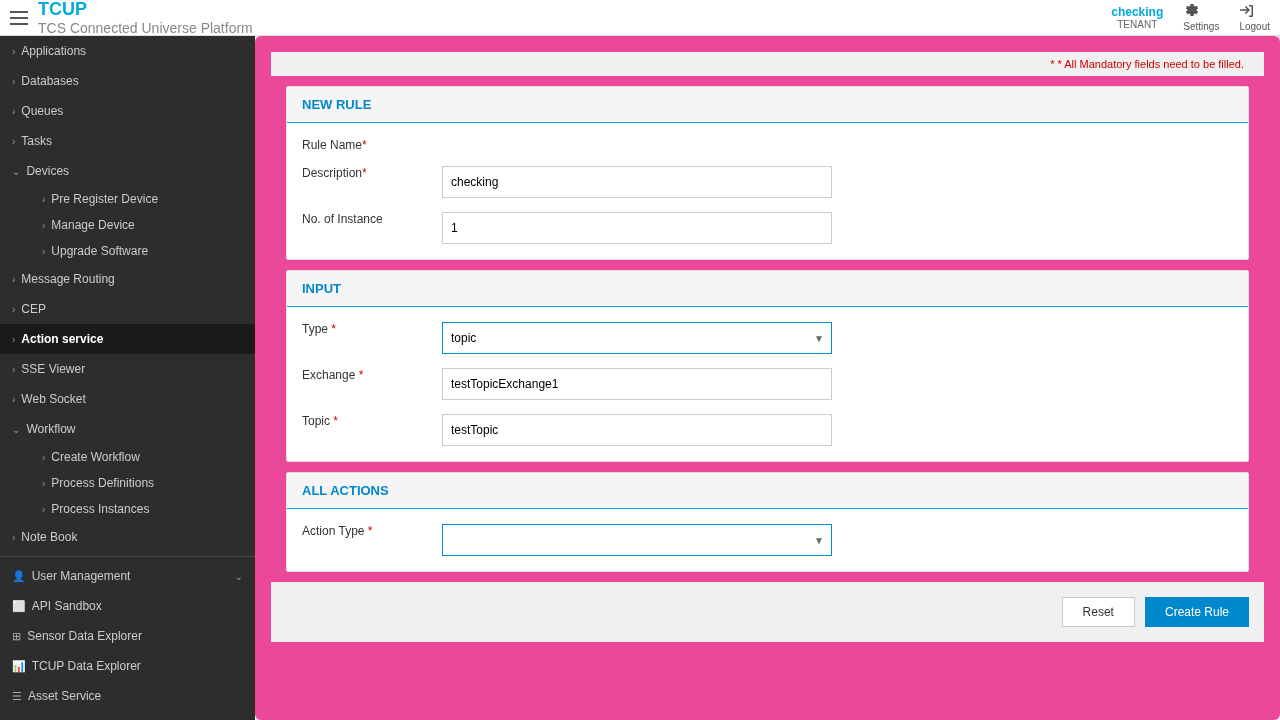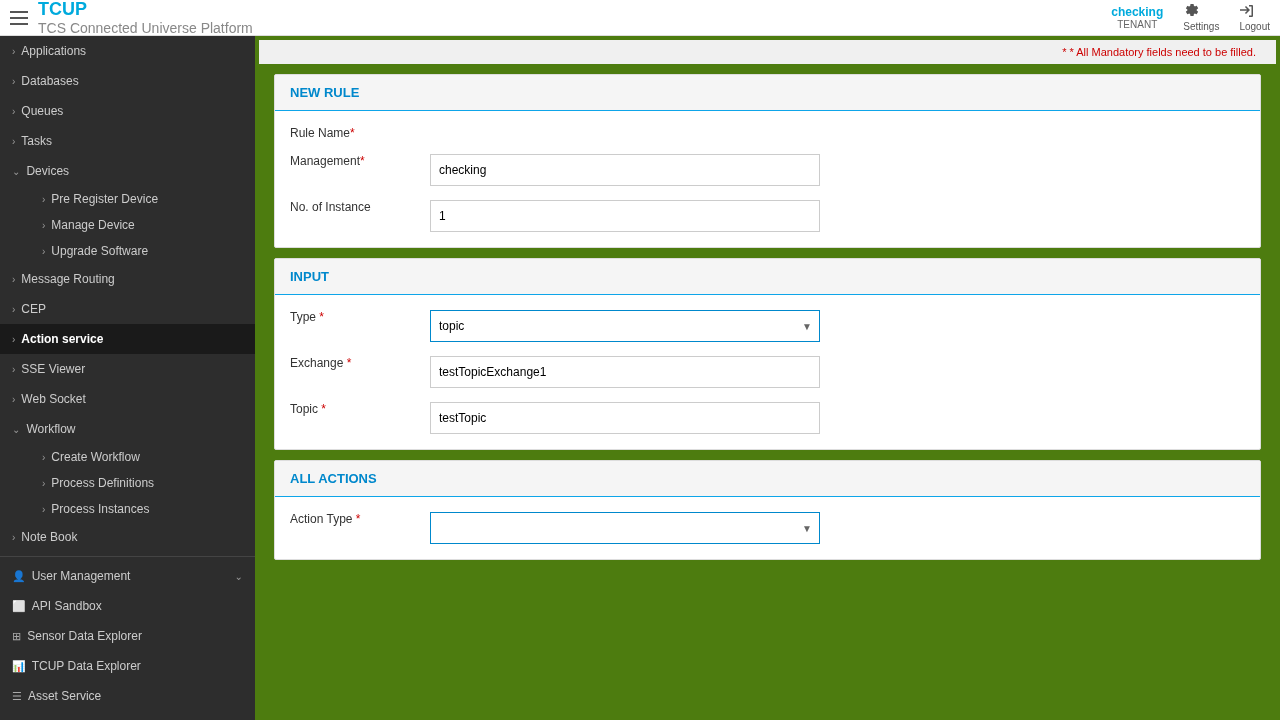--- a/index.html
+++ b/index.html
@@ -53,22 +53,23 @@
     .sidebar-item .chevron { font-size: 10px; color: #999; }
     .sidebar-item .icon-sym { font-size: 11px; color: #aaa; }
     .sidebar-sub { padding-left: 30px; }
     .sidebar-sub .sidebar-item { padding: 6px 12px; }
     .sidebar-divider { border-top: 1px solid #444; margin: 4px 0; }
 
     
     .main {
       flex: 1;
       overflow-y: auto;
-      padding: 4px;
-      background: #4d7c0f;
+      padding: 16px;
+      background: #ec4899;
+      border-radius: 6px;
     }
     .mandatory-note {
       text-align: right;
       padding: 6px 20px;
       font-size: 11px;
       color: #888;
       background: #f0f0f0;
     }
     .mandatory-note span { color: #cc0000; }
 
@@ -318,21 +319,21 @@
     <div class="form-section">
       <div class="section-header">NEW RULE</div>
       <div class="section-body">
         <div class="form-row">
           <label class="form-label">
             <span>Rule Name</span><span class="required">*</span>
           </label>
         </div>
         <div class="form-row">
           <label class="form-label">
-            <span>Management</span><span class="required">*</span>
+            <span>Description</span><span class="required">*</span>
           </label>
           <input class="form-input" type="text" value="checking" style="">
         </div>
         <div class="form-row">
           <label class="form-label">No. of Instance</label>
           <input class="form-input" type="text" value="1" style="">
         </div>
       </div>
     </div>
 
@@ -377,15 +378,19 @@
           <div class="select-wrapper">
             <select class="form-select" style="border-color:#0088cc;">
               <option value=""></option>
             </select>
             <span class="select-arrow">▼</span>
           </div>
         </div>
       </div>
     </div>
 
+    <div class="form-actions">
+      <button class="btn-reset">Reset</button>
+      <button class="btn-create">Create Rule</button>
+    </div>
 
   </div>
 </div>
 
 </body></html>

